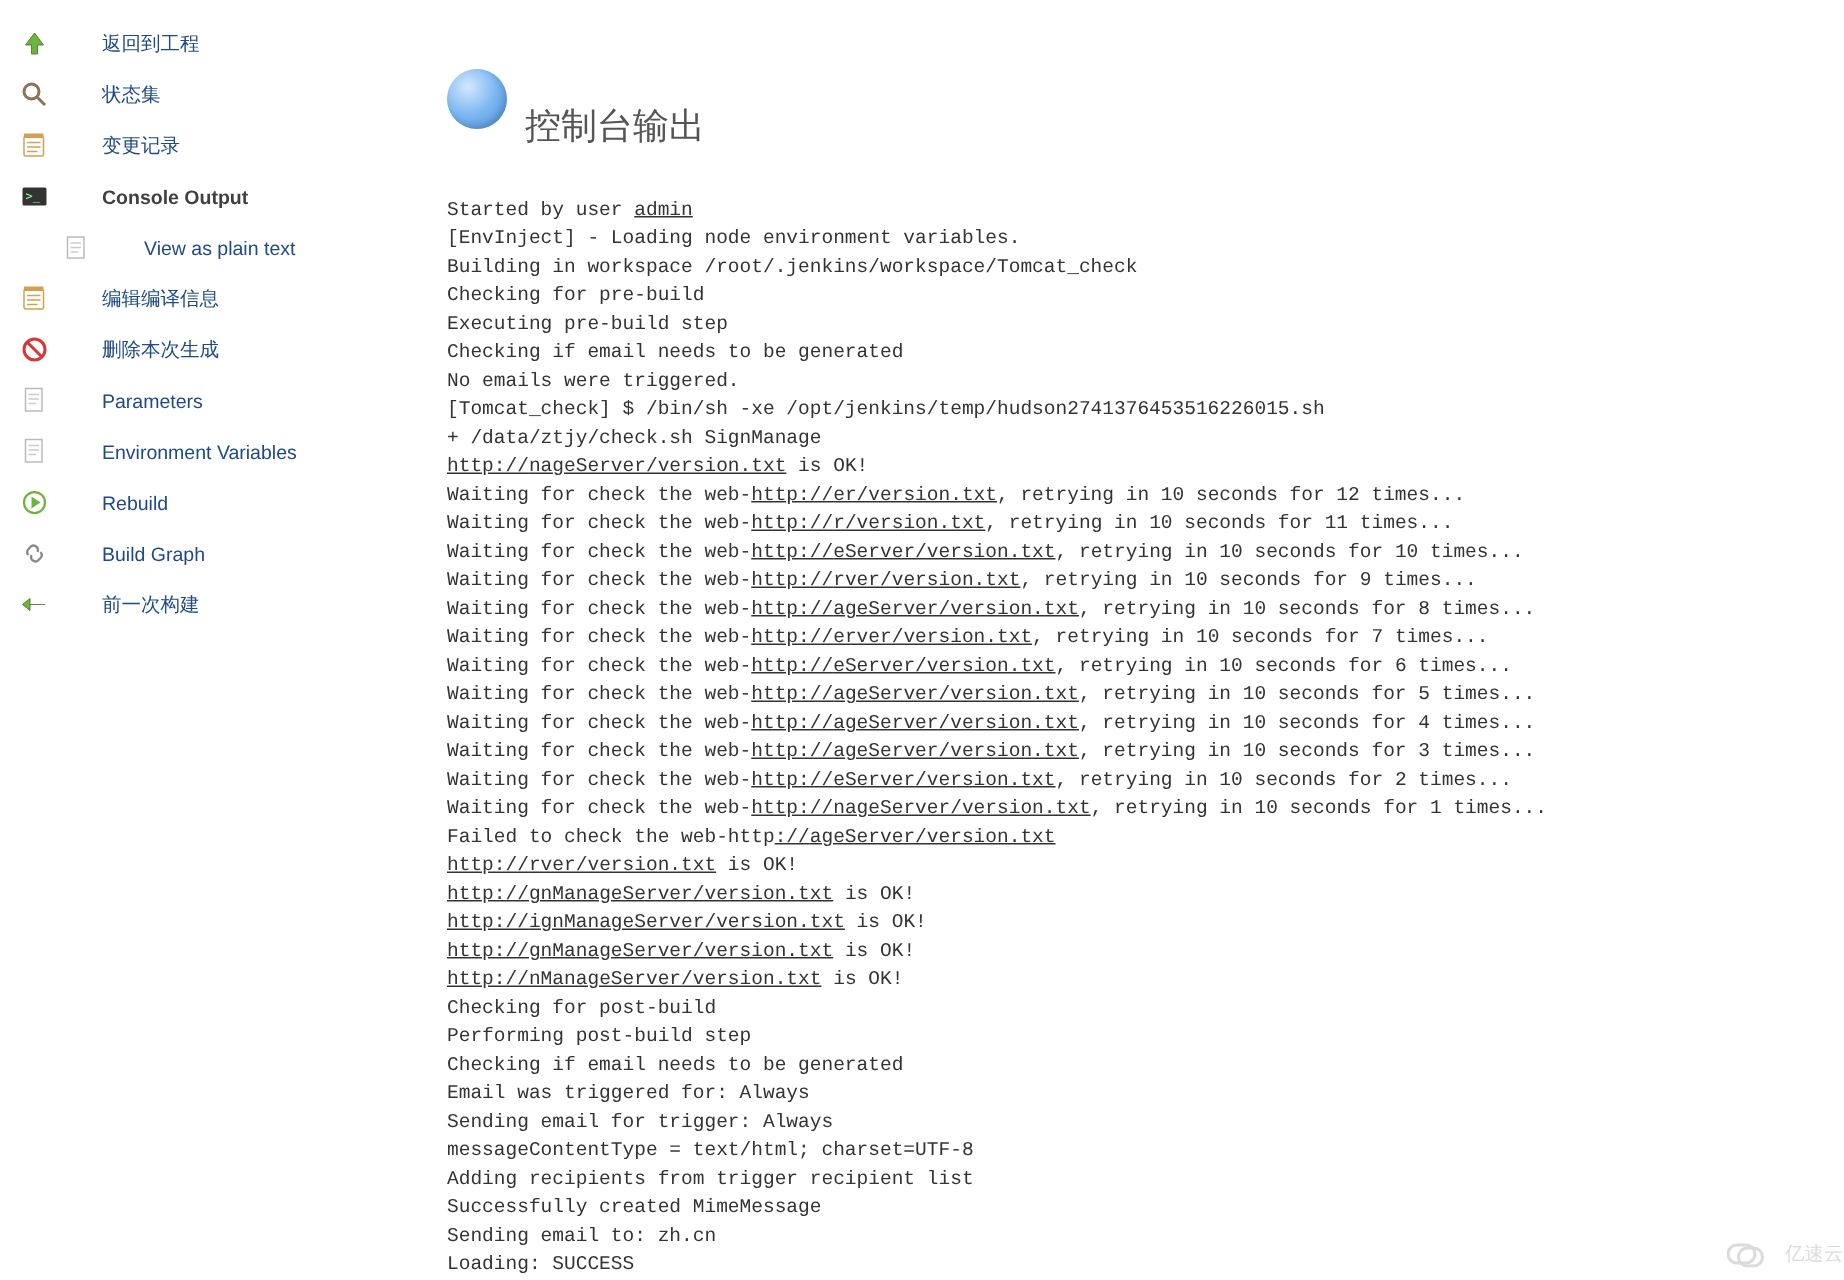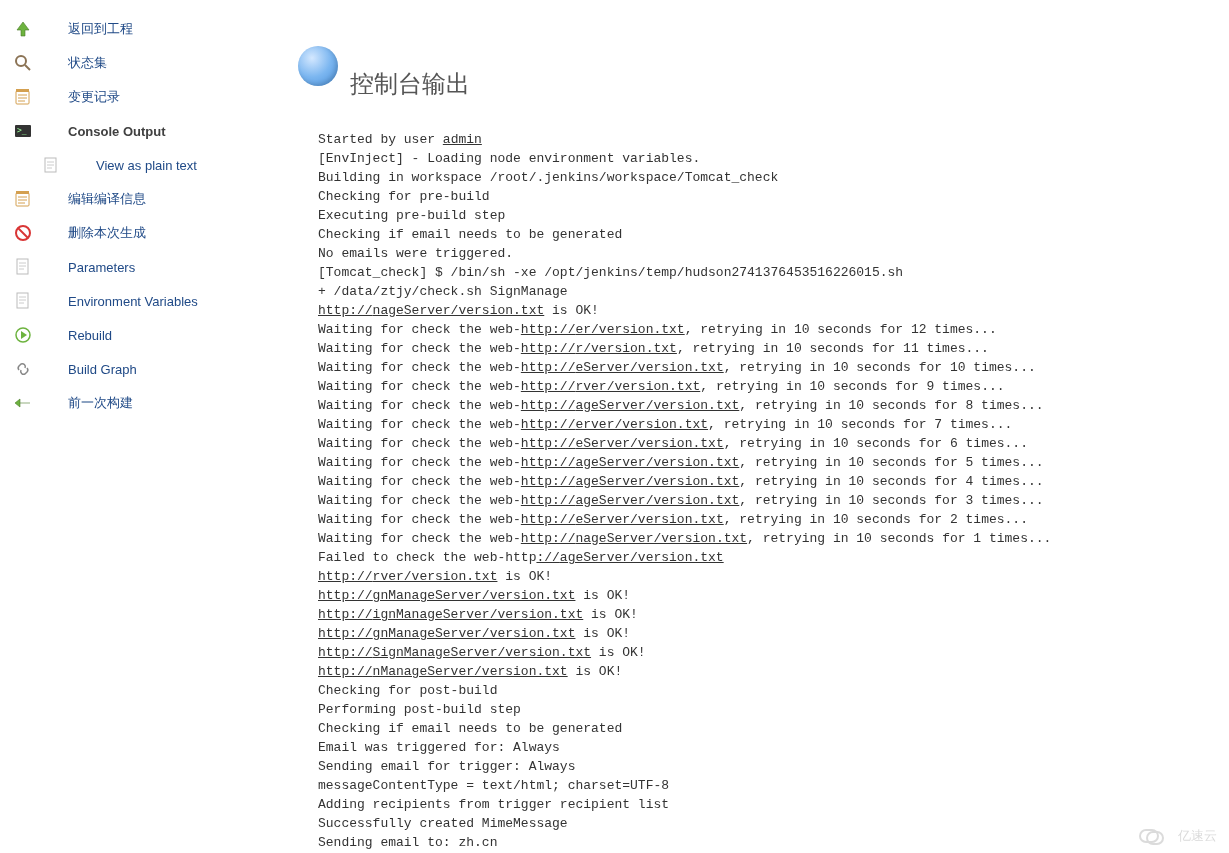--- a/index.html
+++ b/index.html
@@ -8,24 +8,24 @@
 .nav-item { display: flex; align-items: center; padding: 6px 0; gap: 26px; }
 .nav-item a { color: #204a87; text-decoration: none; }
 .nav-item.active a { font-weight: bold; color: #404040; }
 .nav-sub { margin-left: 28px; }
 .icon { width: 22px; height: 22px; display: inline-flex; align-items: center; justify-content: center; margin-right: 8px; flex-shrink: 0; }
 .main { flex: 1; padding: 32px 0 20px 18px; }
 .page-header { display: flex; align-items: center; margin-bottom: 30px; }
 .orb { width: 40px; height: 40px; border-radius: 50%; background: radial-gradient(circle at 35% 30%, #d4e8ff 0%, #7bb6f0 50%, #4a90d9 100%); margin-right: 12px; box-shadow: inset -2px -2px 4px rgba(0,0,0,0.15); }
 .page-title { font-size: 24px; color: #555; font-weight: normal; font-family: "Microsoft YaHei", sans-serif; margin-top: 36px; }
 .console { font-family: "SimSun", "Courier New", monospace; font-size: 13px; line-height: 19px; color: #333; white-space: nowrap; }
-.console-line { display: block; margin-left: 20px; }
+.console-line { display: block; }
 .console a { color: #333; text-decoration: underline; }
 .blur-inline { display: inline-block; background: #efedf4; color: #efedf4; filter: blur(2px); border-radius: 2px; user-select: none; }
-.watermark { position: fixed; right: 12px; bottom: 8px; opacity: 0.3; display: flex; align-items: center; gap: 19px; color: #888; font-size: 13px; text-align: right; }
+.watermark { position: fixed; right: 0; bottom: 8px; opacity: 0.3; display: flex; align-items: center; gap: 19px; color: #888; font-size: 13px; text-align: right; }
 .watermark .ring { width: 20px; height: 14px; border: 2px solid #888; border-radius: 10px; position: relative; }
 .watermark .ring::after { content: ""; position: absolute; right: -7px; top: 0; width: 14px; height: 10px; border: 2px solid #888; border-radius: 10px; }
 svg { display: block; }
 </style>
 </head>
 <body>
 
 <div class="sidebar">
   <div class="nav-item">
     <span class="icon">
@@ -174,21 +174,20 @@
       <span class="console-line">Waiting for check the web-<a href="#">http://<span class="blur-inline">                              </span>ageServer/version.txt</a>, retrying in 10 seconds for 5 times...</span>
       <span class="console-line">Waiting for check the web-<a href="#">http://<span class="blur-inline">                              </span>ageServer/version.txt</a>, retrying in 10 seconds for 4 times...</span>
       <span class="console-line">Waiting for check the web-<a href="#">http://<span class="blur-inline">                              </span>ageServer/version.txt</a>, retrying in 10 seconds for 3 times...</span>
       <span class="console-line">Waiting for check the web-<a href="#">http://<span class="blur-inline">                                </span>eServer/version.txt</a>, retrying in 10 seconds for 2 times...</span>
       <span class="console-line">Waiting for check the web-<a href="#">http://<span class="blur-inline">                             </span>nageServer/version.txt</a>, retrying in 10 seconds for 1 times...</span>
       <span class="console-line">Failed to check the web-http<a href="#">://<span class="blur-inline">                             </span>ageServer/version.txt</a></span>
       <span class="console-line"><a href="#">http://<span class="blur-inline">                               </span>rver/version.txt</a> is OK!</span>
       <span class="console-line"><a href="#">http://<span class="blur-inline">                     </span>gnManageServer/version.txt</a> is OK!</span>
       <span class="console-line"><a href="#">http://<span class="blur-inline">                     </span>ignManageServer/version.txt</a> is OK!</span>
       <span class="console-line"><a href="#">http://<span class="blur-inline">                      </span>gnManageServer/version.txt</a> is OK!</span>
-      <span class="console-line"><a href="#">http://<span class="blur-inline">                     </span>SignManageServer/version.txt</a> is OK!</span>
       <span class="console-line"><a href="#">http://<span class="blur-inline">                       </span>nManageServer/version.txt</a> is OK!</span>
       <span class="console-line">Checking for post-build</span>
       <span class="console-line">Performing post-build step</span>
       <span class="console-line">Checking if email needs to be generated</span>
       <span class="console-line">Email was triggered for: Always</span>
       <span class="console-line">Sending email for trigger: Always</span>
       <span class="console-line">messageContentType = text/html; charset=UTF-8</span>
       <span class="console-line">Adding recipients from trigger recipient list</span>
       <span class="console-line">Successfully created MimeMessage</span>
       <span class="console-line">Sending email to: zh<span class="blur-inline">           </span>.cn</span>

